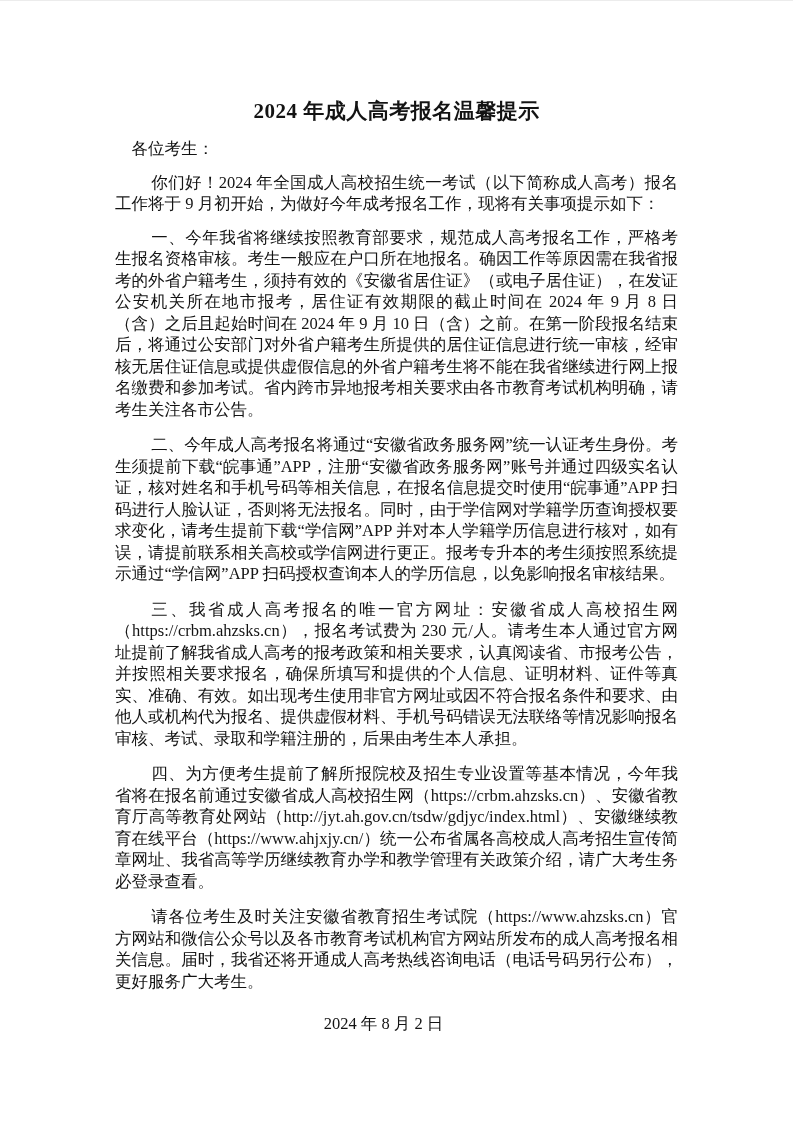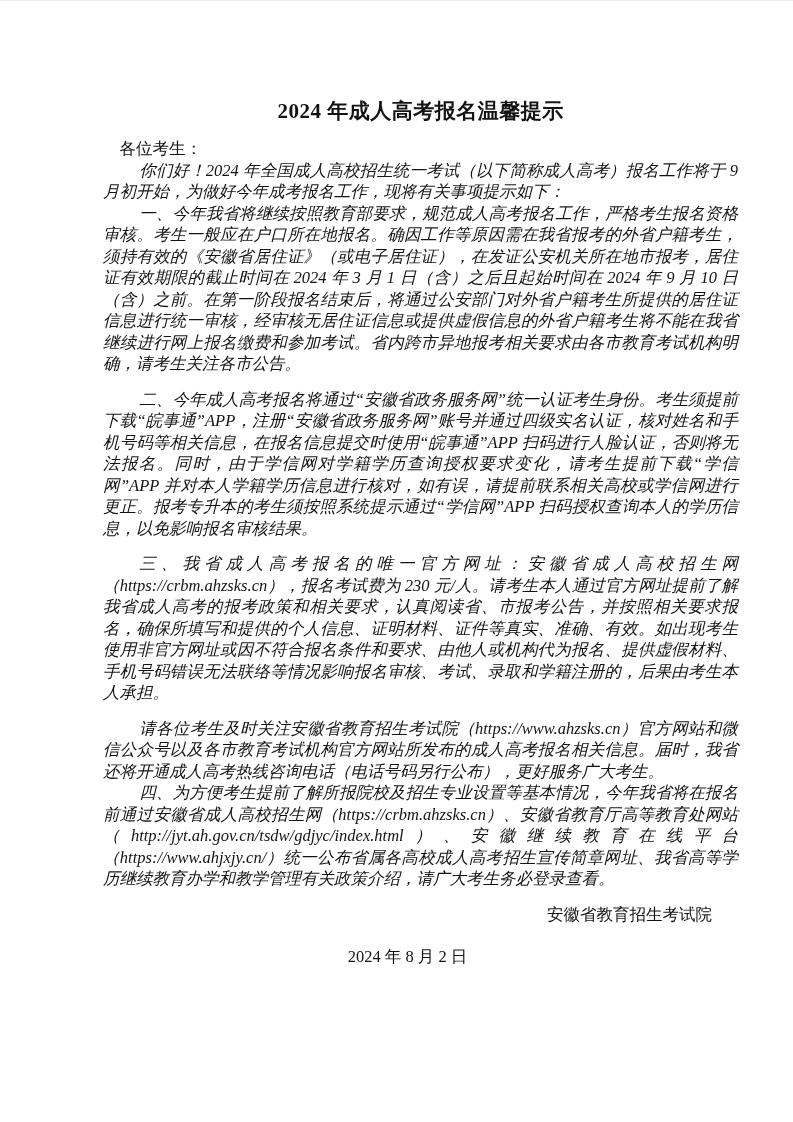--- a/index.html
+++ b/index.html
@@ -7,38 +7,38 @@
     width: 793px;
     height: 1122px;
     background: #ffffff;
     border-top: 1px solid #ececec;
     box-sizing: border-box;
     color: #131313;
     font-family: "Liberation Serif", "DejaVu Serif", serif;
     overflow: hidden;
   }
   .page {
-    padding: 97px 55px 0 103px;
+    padding: 97px 103px 0 103px;
   }
   .doc-title {
     font-size: 21px;
     line-height: 27px;
     font-weight: bold;
     text-align: center;
     letter-spacing: 0.5px;
     margin: 0 0 13px 0;
   }
   .body-text p {
-    margin: 0;
+    margin: 12px;
     font-size: 16.5px;
     line-height: 21.5px;
     text-align: justify;
   }
   p.salutation { text-indent: 1em; }
-  p.indent { text-indent: 2.2em; font-style: italic; }
+  p.indent { text-indent: 2.2em; }
   p.gap-after { margin-bottom: 14px !important; }
   .url { white-space: nowrap; }
   p.signature {
     text-align: right;
     padding-right: 26px;
   }
   p.doc-date {
     text-align: center;
     padding-right: 26px;
     margin-top: 21px !important;
@@ -50,28 +50,27 @@
 <div class="page">
 
   <h1 class="doc-title">2024 年成人高考报名温馨提示</h1>
 
   <div class="body-text">
 
     <p class="salutation">各位考生：</p>
 
     <p class="indent"><span>你们好！2024 年全国成人高校招生统一考试（以下简称成人高考）报名工作将于 9 月初开始，为做好今年成考报名工作，现将有关事项提示如下：</span></p>
 
-    <p class="indent gap-after"><span>一、今年我省将继续按照教育部要求，规范成人高考报名工作，严格考生报名资格审核。考生一般应在户口所在地报名。确因工作等原因需在我省报考的外省户籍考生，须持有效的《安徽省居住证》（或电子居住证），在发证公安机关所在地市报考，居住证有效期限的截止时间在 2024 年 3 月 1 日（含）之后且起始时间在 2024 年 9 月 10 日（含）之前。在第一阶段报名结束后，将通过公安部门对外省户籍考生所提供的居住证信息进行统一审核，经审核无居住证信息或提供虚假信息的外省户籍考生将不能在我省继续进行网上报名缴费和参加考试。省内跨市异地报考相关要求由各市教育考试机构明确，请考生关注各市公告。</span></p>
+    <p class="indent gap-after"><span>一、今年我省将继续按照教育部要求，规范成人高考报名工作，严格考生报名资格审核。考生一般应在户口所在地报名。确因工作等原因需在我省报考的外省户籍考生，须持有效的《安徽省居住证》（或电子居住证），在发证公安机关所在地市报考，居住证有效期限的截止时间在 2024 年 9 月 8 日（含）之后且起始时间在 2024 年 9 月 10 日（含）之前。在第一阶段报名结束后，将通过公安部门对外省户籍考生所提供的居住证信息进行统一审核，经审核无居住证信息或提供虚假信息的外省户籍考生将不能在我省继续进行网上报名缴费和参加考试。省内跨市异地报考相关要求由各市教育考试机构明确，请考生关注各市公告。</span></p>
 
     <p class="indent gap-after"><span>二、今年成人高考报名将通过“安徽省政务服务网”统一认证考生身份。考生须提前下载“皖事通”APP，注册“安徽省政务服务网”账号并通过四级实名认证，核对姓名和手机号码等相关信息，在报名信息提交时使用“皖事通”APP 扫码进行人脸认证，否则将无法报名。同时，由于学信网对学籍学历查询授权要求变化，请考生提前下载“学信网”APP 并对本人学籍学历信息进行核对，如有误，请提前联系相关高校或学信网进行更正。报考专升本的考生须按照系统提示通过“学信网”APP 扫码授权查询本人的学历信息，以免影响报名审核结果。</span></p>
 
     <p class="indent gap-after"><span>三、我省成人高考报名的唯一官方网址：安徽省成人高校招生网（</span><span class="url">https://crbm.ahzsks.cn</span><span>），报名考试费为 230 元/人。请考生本人通过官方网址提前了解我省成人高考的报考政策和相关要求，认真阅读省、市报考公告，并按照相关要求报名，确保所填写和提供的个人信息、证明材料、证件等真实、准确、有效。如出现考生使用非官方网址或因不符合报名条件和要求、由他人或机构代为报名、提供虚假材料、手机号码错误无法联络等情况影响报名审核、考试、录取和学籍注册的，后果由考生本人承担。</span></p>
 
+    <p class="indent gap-after"><span>四、为方便考生提前了解所报院校及招生专业设置等基本情况，今年我省将在报名前通过安徽省成人高校招生网（</span><span class="url">https://crbm.ahzsks.cn</span><span>）、安徽省教育厅高等教育处网站（</span><span class="url">http://jyt.ah.gov.cn/tsdw/gdjyc/index.html</span><span>）、安徽继续教育在线平台（</span><span class="url">https://www.ahjxjy.cn/</span><span>）统一公布省属各高校成人高考招生宣传简章网址、我省高等学历继续教育办学和教学管理有关政策介绍，请广大考生务必登录查看。</span></p>
+
     <p class="indent"><span>请各位考生及时关注安徽省教育招生考试院（</span><span class="url">https://www.ahzsks.cn</span><span>）官方网站和微信公众号以及各市教育考试机构官方网站所发布的成人高考报名相关信息。届时，我省还将开通成人高考热线咨询电话（电话号码另行公布），更好服务广大考生。</span></p>
 
-    <p class="indent gap-after"><span>四、为方便考生提前了解所报院校及招生专业设置等基本情况，今年我省将在报名前通过安徽省成人高校招生网（</span><span class="url">https://crbm.ahzsks.cn</span><span>）、安徽省教育厅高等教育处网站（</span><span class="url">http://jyt.ah.gov.cn/tsdw/gdjyc/index.html</span><span>）、安徽继续教育在线平台（</span><span class="url">https://www.ahjxjy.cn/</span><span>）统一公布省属各高校成人高考招生宣传简章网址、我省高等学历继续教育办学和教学管理有关政策介绍，请广大考生务必登录查看。</span></p>
-
-    <p class="signature">安徽省教育招生考试院</p>
 
     <p class="doc-date">2024 年 8 月 2 日</p>
 
   </div>
 </div>
 
 </body></html>

